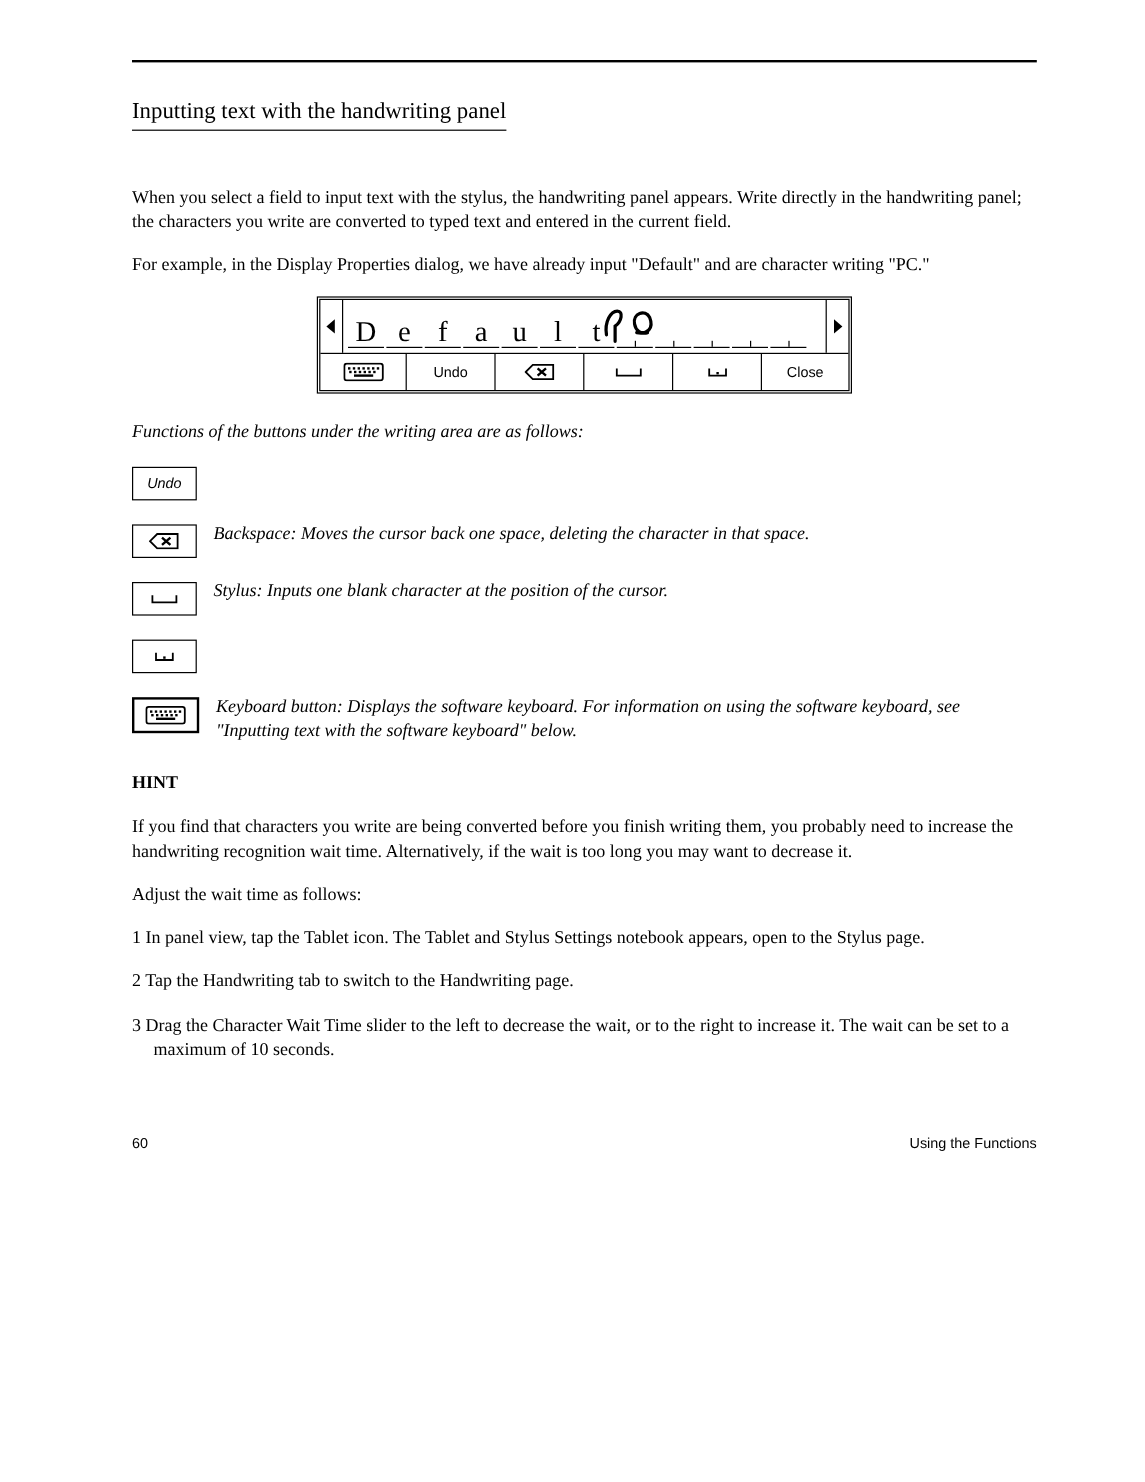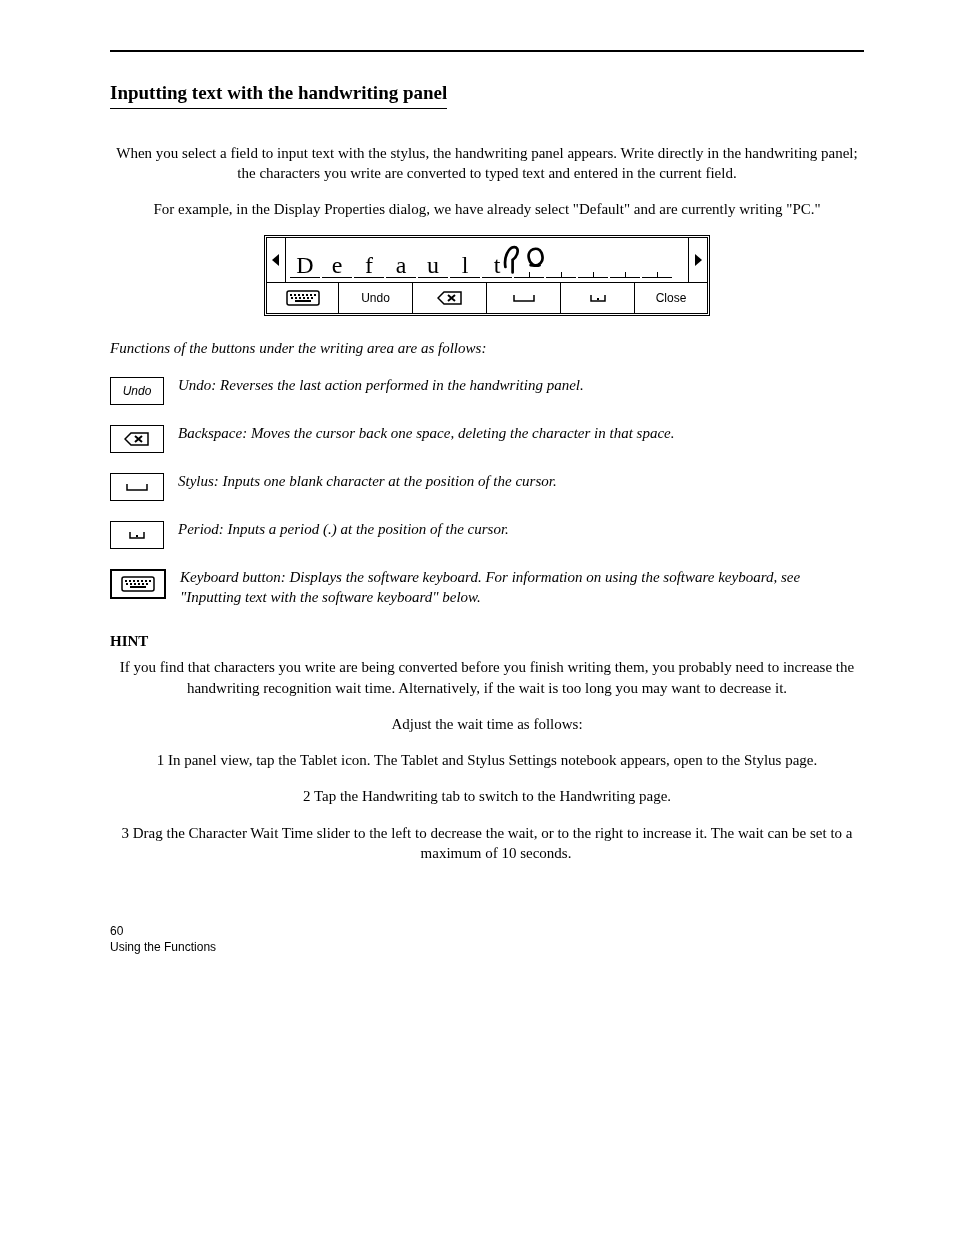--- a/index.html
+++ b/index.html
@@ -11,28 +11,28 @@
     line-height: 1.35;
   }
   .page {
     padding: 50px 90px 60px 110px;
   }
   .hr-top {
     border-top: 2px solid #000;
     margin-bottom: 28px;
   }
   .section-head {
-    font-weight: bold;
+    font-weight: normal;
     font-size: 19px;
     display: inline-block;
     border-bottom: 1px solid #000;
     padding-bottom: 2px;
     margin-bottom: 30px;
   }
-  .body-text { margin: 4px 0 16px 0; text-align: center; }
+  .body-text { margin: 16px 0 16px 0; }
   .panel-wrap {
     display: flex;
     justify-content: center;
     margin: 8px 0 22px 0;
   }
   .panel {
     width: 440px;
     border: 3px double #000;
     background: #fff;
   }
@@ -145,21 +145,21 @@
 <body>
 <div class="page">
 
 
 
   <div class="hr-top"></div>
 
   <div class="section-head">Inputting text with the handwriting panel</div>
 
   <p class="body-text">When you select a field to input text with the stylus, the handwriting panel appears. Write directly in the handwriting panel; the characters you write are converted to typed text and entered in the current field.</p>
-  <p class="body-text">For example, in the Display Properties dialog, we have already select "Default" and are currently writing "PC."</p>
+  <p class="body-text">For example, in the Display Properties dialog, we have already input "Default" and are character writing "PC."</p>
 
   
   <div class="panel-wrap">
     <div class="panel">
       <div class="panel-row1">
         <div class="arrow-btn">
           <svg width="10" height="14" viewBox="0 0 10 14">
               <polygon points="8,1 8,13 1,7" fill="#000"></polygon>
             </svg>
         </div>
@@ -237,21 +237,20 @@
   </div>
 
 
   <div class="legend">
     <p>Functions of the buttons under the writing area are as follows:</p>
 
     <div class="legend-row">
       <div class="legend-icon">
           <span>Undo</span>
         </div>
-      <div class="legend-text">Undo: Reverses the last action performed in the handwriting panel.</div>
     </div>
 
     <div class="legend-row">
       <div class="legend-icon">
         <svg width="26" height="14" viewBox="0 0 26 14">
           <path d="M7 1 H24 V13 H7 L1 7 Z" fill="none" stroke="#000" stroke-width="1.5"></path>
           <path d="M11 4 L18 10 M18 4 L11 10" stroke="#000" stroke-width="2"></path>
         </svg>
       </div>
       <div class="legend-text">Backspace: Moves the cursor back one space, deleting the character in that space.</div>
@@ -266,21 +265,20 @@
       <div class="legend-text">Stylus: Inputs one blank character at the position of the cursor.</div>
     </div>
 
     <div class="legend-row">
       <div class="legend-icon">
         <svg width="26" height="12" viewBox="0 0 26 12">
           <path d="M6 3 V9 H20 V3" fill="none" stroke="#000" stroke-width="1.5"></path>
           <rect x="12" y="6" width="2" height="2" fill="#000"></rect>
         </svg>
       </div>
-      <div class="legend-text">Period: Inputs a period (.) at the position of the cursor.</div>
     </div>
 
     <div class="legend-row">
       <div class="legend-icon" style="border-width:2px;">
         <svg width="34" height="16" viewBox="0 0 34 16">
           <rect x="1" y="1" width="32" height="14" rx="2" fill="none" stroke="#000" stroke-width="1.5"></rect>
           <g fill="#000">
             <rect x="4" y="4" width="2" height="2"></rect>
               <rect x="8" y="4" width="2" height="2"></rect>
               <rect x="12" y="4" width="2" height="2"></rect>
@@ -302,18 +300,18 @@
     </div>
   </div>
 
   <p style="font-weight:bold; margin-top:24px; margin-bottom:6px;">HINT</p>
   <p class="body-text">If you find that characters you write are being converted before you finish writing them, you probably need to increase the handwriting recognition wait time. Alternatively, if the wait is too long you may want to decrease it.</p>
   <p class="body-text">Adjust the wait time as follows:</p>
   <p class="body-text" style="padding-left:18px; text-indent:-18px;">1  In panel view, tap the Tablet icon. The Tablet and Stylus Settings notebook appears, open to the Stylus page.</p>
   <p class="body-text" style="padding-left:18px; text-indent:-18px;">2  Tap the Handwriting tab to switch to the Handwriting page.</p>
   <p class="body-text" style="padding-left:18px; text-indent:-18px;">3  Drag the Character Wait Time slider to the left to decrease the wait, or to the right to increase it. The wait can be set to a maximum of 10 seconds.</p>
 
-  <div style="display:flex; justify-content:space-between; margin-top:60px; font-family:Arial,sans-serif; font-size:12px;flex-direction:column;">
+  <div style="display:flex; justify-content:space-between; margin-top:60px; font-family:Arial,sans-serif; font-size:12px;">
     <span>60</span>
     <span>Using the Functions</span>
   </div>
 
 </div>
 
 </body></html>

